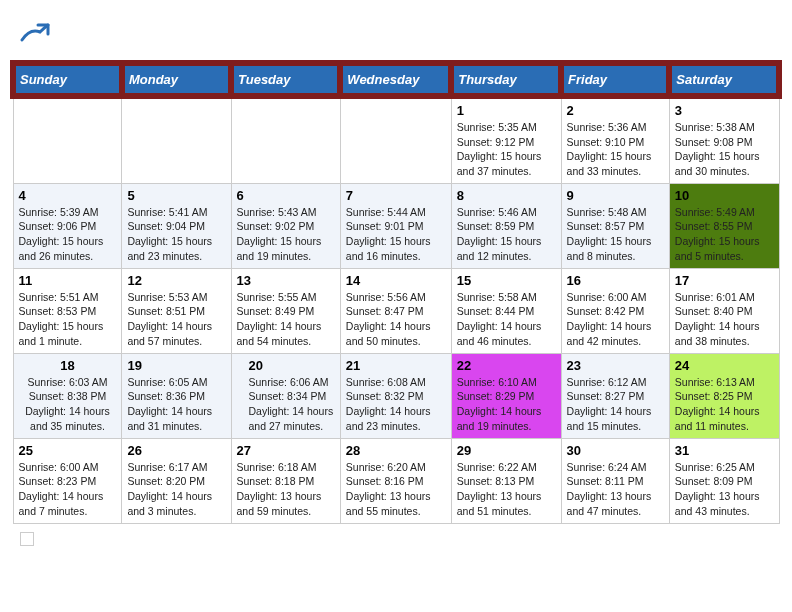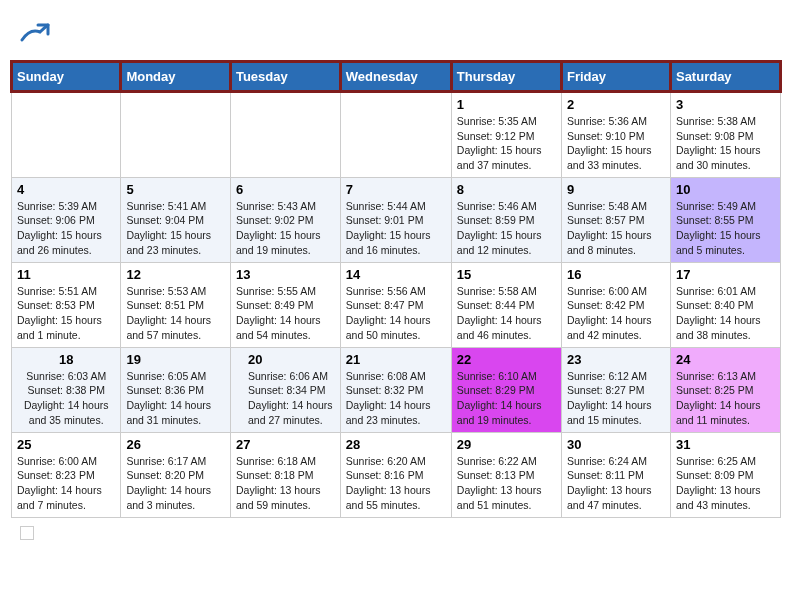--- a/index.html
+++ b/index.html
@@ -58,21 +58,22 @@
       margin-top: 5px;
       font-size: 11px;
     }
     .calendar th {
       background-color: #2a6db5;
       color: #fff;
       padding: 6px 4px;
       text-align: left;
       font-size: 13px;
       font-weight: bold;
-      border: 3px solid #7f1d1d;
+      border: 6px solid #7f1d1d;
+      font-style: italic;
     }
     .calendar td {
       border: 1px solid #ccc;
       vertical-align: top;
       padding: 4px 5px;
       width: 113px;
       min-height: 80px;
       height: 85px;
       background: #fff;
     }
@@ -206,21 +207,21 @@
 Daylight: 15 hours
 and 12 minutes.</div>
         </td>
         <td style="background: rgb(240, 244, 250);">
           <span class="day-number">9</span>
           <div class="day-info">Sunrise: 5:48 AM
 Sunset: 8:57 PM
 Daylight: 15 hours
 and 8 minutes.</div>
         </td>
-        <td style="background: #c4b5fd; margin-left: 8px;">
+        <td style="background: #4d7c0f; margin-left: 8px;">
           <span class="day-number">10</span>
           <div class="day-info">Sunrise: 5:49 AM
 Sunset: 8:55 PM
 Daylight: 15 hours
 and 5 minutes.</div>
         </td>
       </tr>
       <tr>
         <td>
           <span class="day-number">11</span>
@@ -308,21 +309,21 @@
 Daylight: 14 hours
 and 19 minutes.</div>
         </td>
         <td style="background: rgb(240, 244, 250);">
           <span class="day-number">23</span>
           <div class="day-info">Sunrise: 6:12 AM
 Sunset: 8:27 PM
 Daylight: 14 hours
 and 15 minutes.</div>
         </td>
-        <td style="background: #f0abfc; margin-top: 20px;">
+        <td style="background: #bef264; margin-top: 20px;">
           <span class="day-number">24</span>
           <div class="day-info">Sunrise: 6:13 AM
 Sunset: 8:25 PM
 Daylight: 14 hours
 and 11 minutes.</div>
         </td>
       </tr>
       <tr>
         <td>
           <span class="day-number">25</span>

